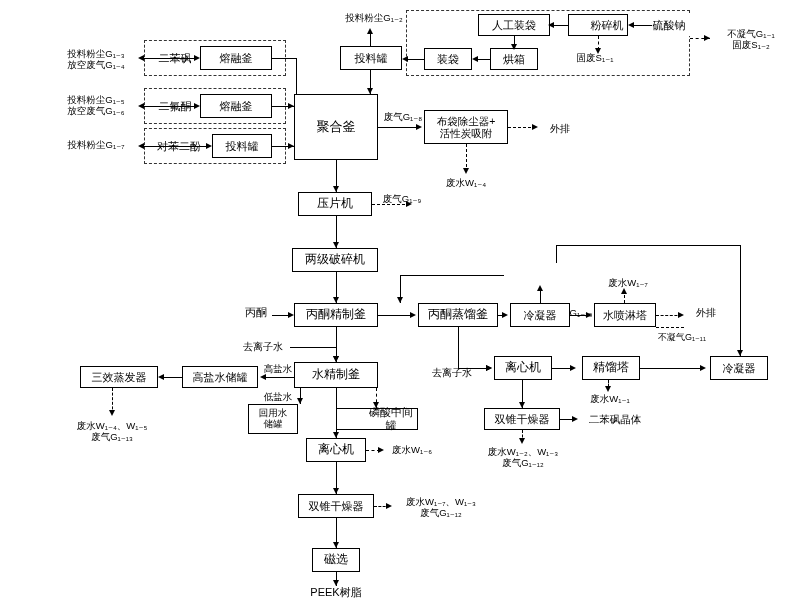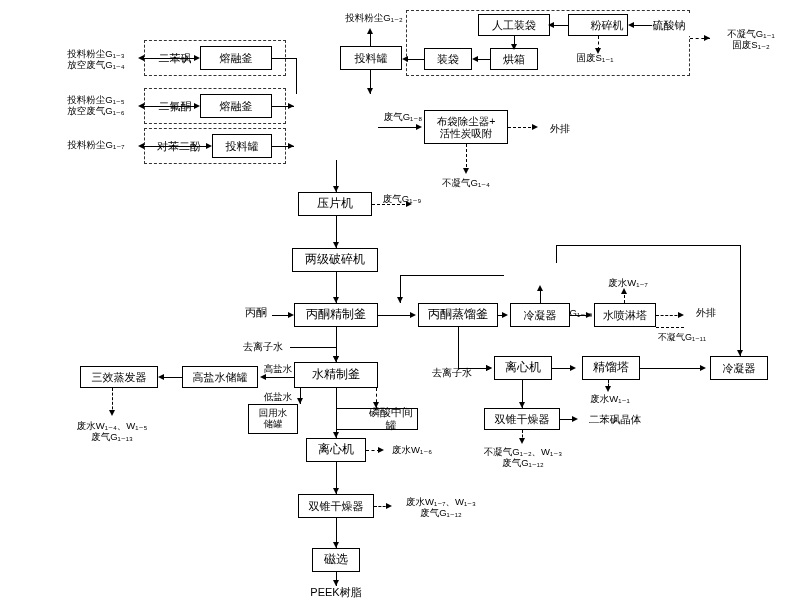--- a/index.html
+++ b/index.html
@@ -45,20 +45,21 @@
   <div class="dash" style="left:144px;top:128px;width:142px;height:36px;"></div>
   <div class="dash" style="left:406px;top:10px;width:284px;height:66px;"></div>
 
   <div class="box" style="left:200px;top:46px;width:72px;height:24px;font-size:11px;">熔融釜</div>
   <div class="box" style="left:152px;top:46px;width:46px;height:24px;font-size:11px;border-style:none;">二苯砜</div>
   <div class="box" style="left:200px;top:94px;width:72px;height:24px;font-size:11px;">熔融釜</div>
   <div class="box" style="left:152px;top:94px;width:46px;height:24px;font-size:11px;border-style:none;">二氟酮</div>
   <div class="box" style="left:212px;top:134px;width:60px;height:24px;font-size:11px;">投料罐</div>
   <div class="box" style="left:150px;top:134px;width:58px;height:24px;font-size:11px;border-style:none;">对苯二酚</div>
 
+  <div class="box" style="left:294px;top:94px;width:84px;height:66px;font-size:13px;">聚合釜</div>
   <div class="box" style="left:340px;top:46px;width:62px;height:24px;font-size:11px;">投料罐</div>
 
   <div class="box" style="left:478px;top:14px;width:72px;height:22px;font-size:11px;">人工装袋</div>
   <div class="box" style="left:568px;top:14px;width:60px;height:22px;font-size:11px;padding-left:18px;">粉碎机</div>
   <div class="box" style="left:646px;top:14px;width:46px;height:22px;font-size:11px;border-style:none;">硫酸钠</div>
   <div class="box" style="left:424px;top:48px;width:48px;height:22px;font-size:11px;">装袋</div>
   <div class="box" style="left:490px;top:48px;width:48px;height:22px;font-size:11px;">烘箱</div>
 
   <div class="box" style="left:424px;top:110px;width:84px;height:34px;font-size:10.5px;white-space:pre-line;">布袋除尘器+
 活性炭吸附</div>
@@ -92,35 +93,35 @@
 放空废气G₁₋₄</div>
   <div class="lbl" style="left:52px;top:92px;width:88px;height:26px;font-size:9.5px;">投料粉尘G₁₋₅
 放空废气G₁₋₆</div>
   <div class="lbl" style="left:52px;top:137px;width:88px;height:16px;font-size:9.5px;">投料粉尘G₁₋₇</div>
   <div class="lbl" style="left:330px;top:10px;width:88px;height:16px;font-size:9.5px;">投料粉尘G₁₋₂</div>
   <div class="lbl" style="left:712px;top:26px;width:78px;height:26px;font-size:9.5px;">不凝气G₁₋₁
 固废S₁₋₂</div>
   <div class="lbl" style="left:562px;top:50px;width:66px;height:16px;font-size:9.5px;">固废S₁₋₁</div>
   <div class="lbl" style="left:382px;top:110px;width:42px;height:14px;font-size:9.5px;">废气G₁₋₈</div>
   <div class="lbl" style="left:540px;top:122px;width:40px;height:14px;font-size:10px;">外排</div>
-  <div class="lbl" style="left:436px;top:176px;width:60px;height:14px;font-size:9.5px;">不凝气G₁₋₄</div>
+  <div class="lbl" style="left:436px;top:176px;width:60px;height:14px;font-size:9.5px;">废水W₁₋₄</div>
   <div class="lbl" style="left:380px;top:192px;width:44px;height:14px;font-size:9.5px;">废气G₁₋₉</div>
 
   <div class="lbl" style="left:236px;top:306px;width:40px;height:14px;font-size:11px;text-align:right;">丙酮</div>
   <div class="lbl" style="left:236px;top:340px;width:54px;height:14px;font-size:10px;">去离子水</div>
   <div class="lbl" style="left:424px;top:366px;width:56px;height:14px;font-size:10px;">去离子水</div>
   <div class="lbl" style="left:258px;top:362px;width:40px;height:14px;font-size:9.5px;">高盐水</div>
   <div class="lbl" style="left:258px;top:390px;width:40px;height:14px;font-size:9.5px;">低盐水</div>
   <div class="lbl" style="left:64px;top:418px;width:96px;height:26px;font-size:9.5px;">废水W₁₋₄、W₁₋₅
 废气G₁₋₁₃</div>
   <div class="lbl" style="left:384px;top:443px;width:56px;height:14px;font-size:9.5px;">废水W₁₋₆</div>
   <div class="lbl" style="left:392px;top:494px;width:98px;height:26px;font-size:9.5px;">废水W₁₋₇、W₁₋₃
 废气G₁₋₁₂</div>
   <div class="lbl" style="left:582px;top:392px;width:56px;height:14px;font-size:9.5px;">废水W₁₋₁</div>
-  <div class="lbl" style="left:478px;top:444px;width:90px;height:26px;font-size:9.5px;">不凝气G₁₋₂、W₁₋₃
+  <div class="lbl" style="left:478px;top:444px;width:90px;height:26px;font-size:9.5px;">废水W₁₋₂、W₁₋₃
 废气G₁₋₁₂</div>
   <div class="lbl" style="left:566px;top:306px;width:30px;height:14px;font-size:9.5px;">G₁₋₁₀</div>
   <div class="lbl" style="left:598px;top:276px;width:60px;height:14px;font-size:9.5px;">废水W₁₋₇</div>
   <div class="lbl" style="left:646px;top:330px;width:72px;height:14px;font-size:9px;">不凝气G₁₋₁₁</div>
   <div class="lbl" style="left:686px;top:306px;width:40px;height:14px;font-size:10px;">外排</div>
 
   <div class="lbl" style="left:300px;top:586px;width:72px;height:14px;font-size:11px;">PEEK树脂</div>
 
   <div class="ln hl" style="left:144px;top:58px;width:50px;"></div>
   <div class="arw ar" style="left:194px;top:54.5px;"></div>

